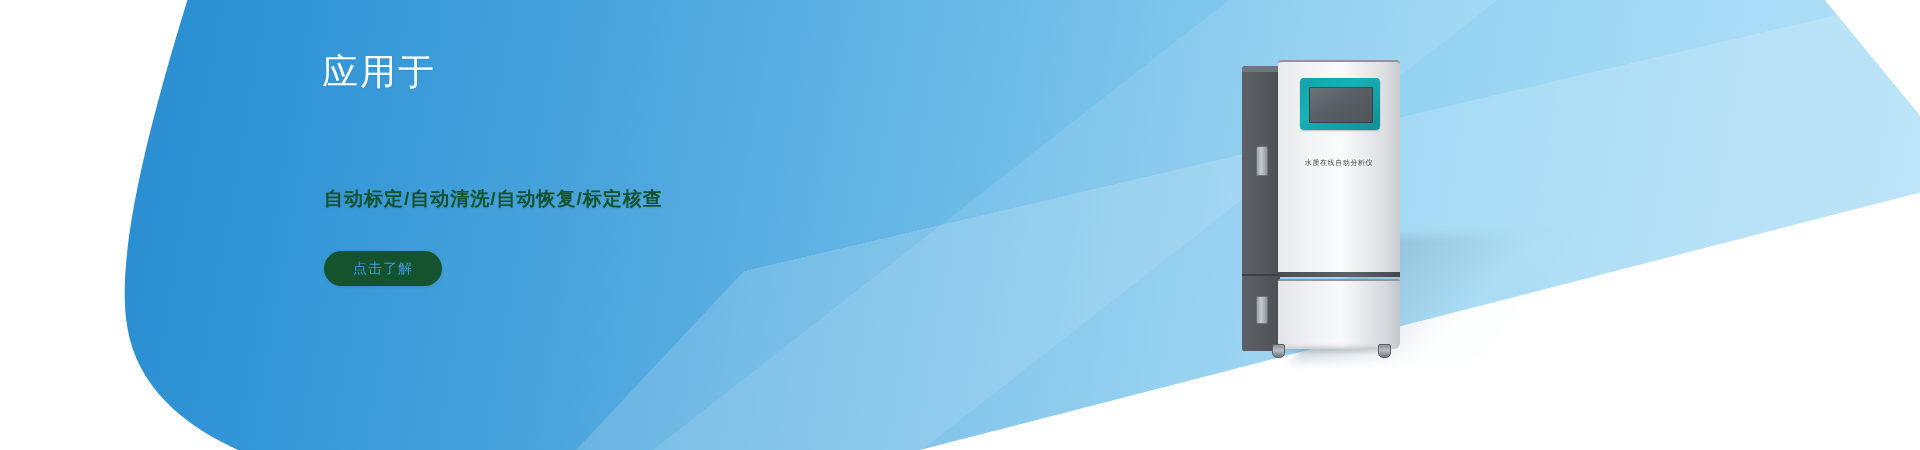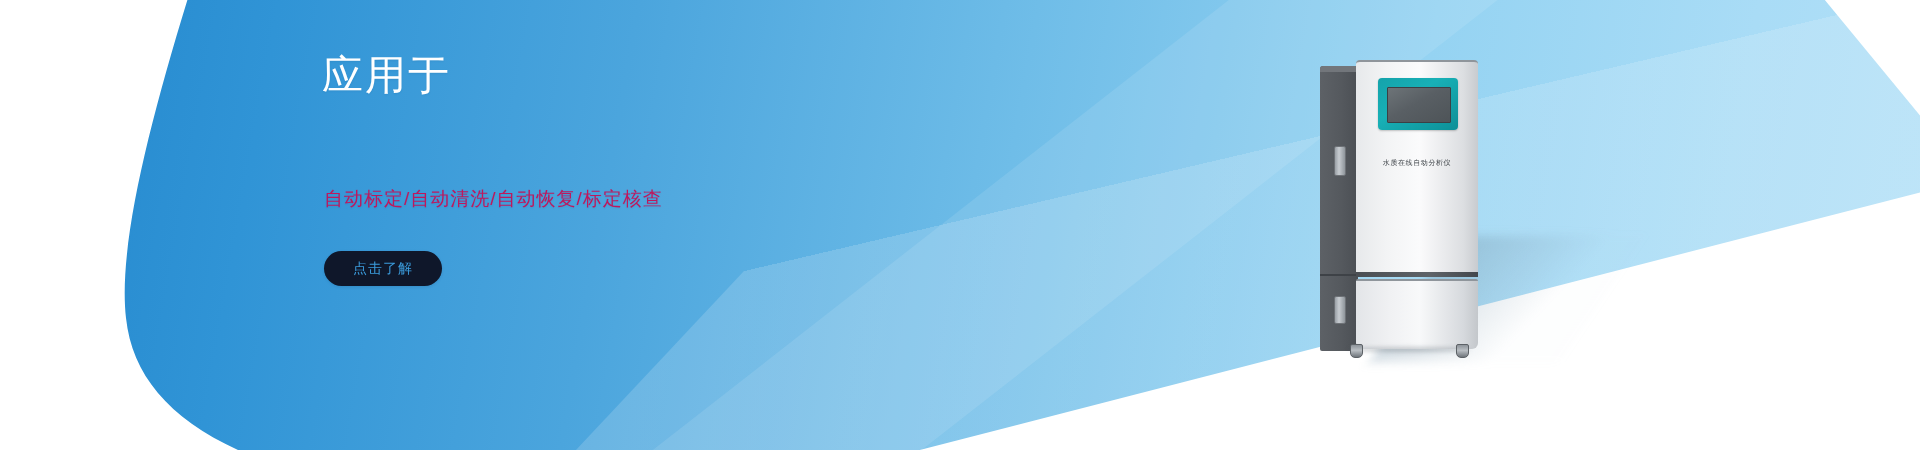--- a/index.html
+++ b/index.html
@@ -87,63 +87,63 @@
     top: 0;
     width: 700px;
     height: 450px;
   }
 
   .headline {
     position: absolute;
     top: 48px;
     left: 0;
     color: #ffffff;
-    font-size: 41px;
+    font-size: 36px;
     line-height: 1.32;
     letter-spacing: 2px;
     font-weight: 400;
     white-space: nowrap;
     text-shadow: 0 1px 2px rgba(0,60,110,0.10);
   }
   .headline .hl-line { display: block; }
 
   .subtitle {
     position: absolute;
     top: 186px;
     left: 2px;
-    color: #be185d;
+    color: #14532d;
     font-size: 19px;
     letter-spacing: 1px;
-    font-weight: 400;
+    font-weight: 700;
     white-space: nowrap;
     text-shadow: 0 1px 2px rgba(0,60,110,0.10);
   }
 
   .cta-button {
     position: absolute;
     top: 251px;
     left: 2px;
     width: 118px;
     height: 35px;
     border: none;
     border-radius: 18px;
-    background: #0f172a;
+    background: #14532d;
     color: #3b9cdd;
     font-family: "Liberation Sans", "DejaVu Sans", sans-serif;
     font-size: 14px;
     letter-spacing: 1px;
     cursor: pointer;
     box-shadow: 0 1px 3px rgba(0,50,90,0.14);
     padding: 0;
   }
 
   
   .product {
     position: absolute;
-    left: 1320px;
+    left: 1242px;
     top: 58px;
     width: 220px;
     height: 300px;
   }
 
   .prod-shadow {
     position: absolute;
     left: 92px;
     top: 178px;
     width: 190px;

